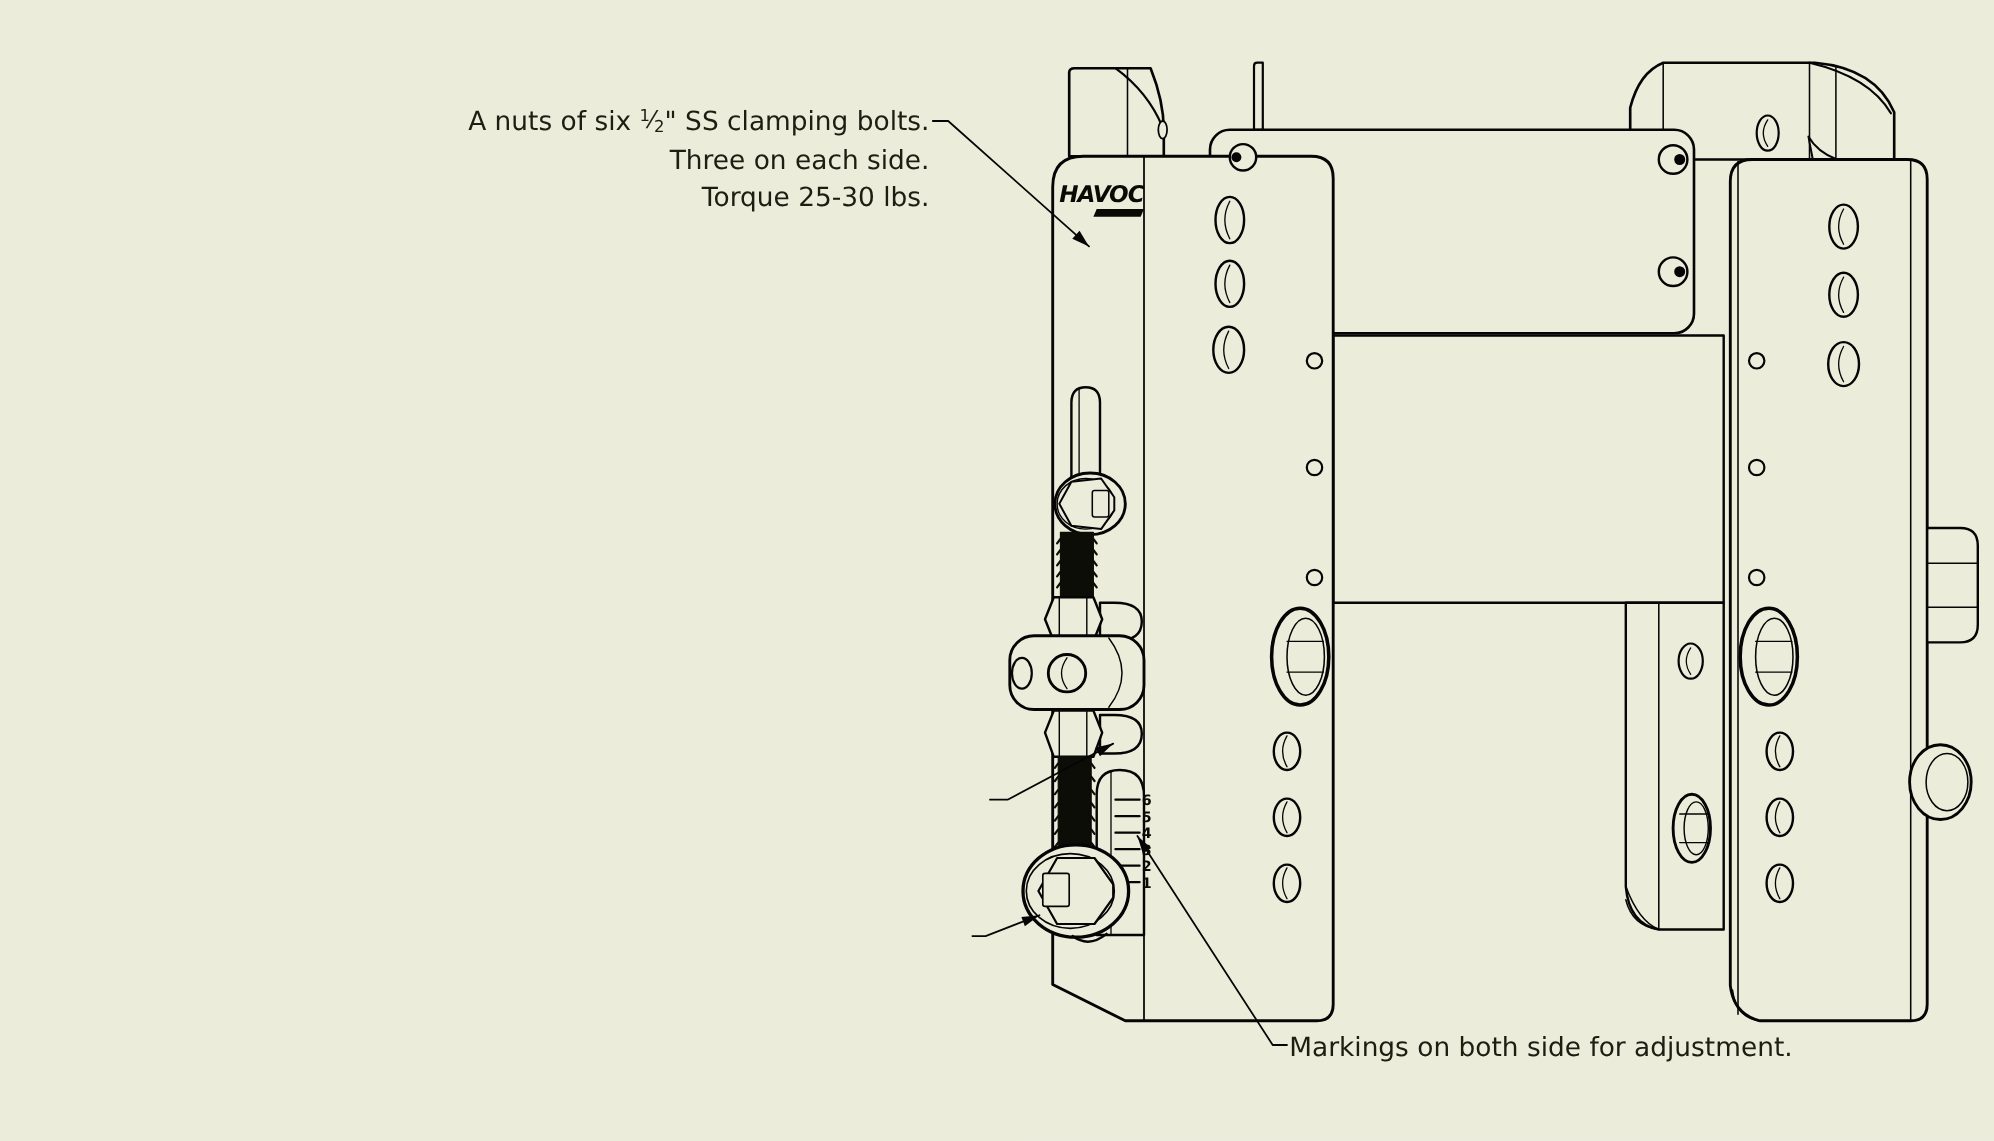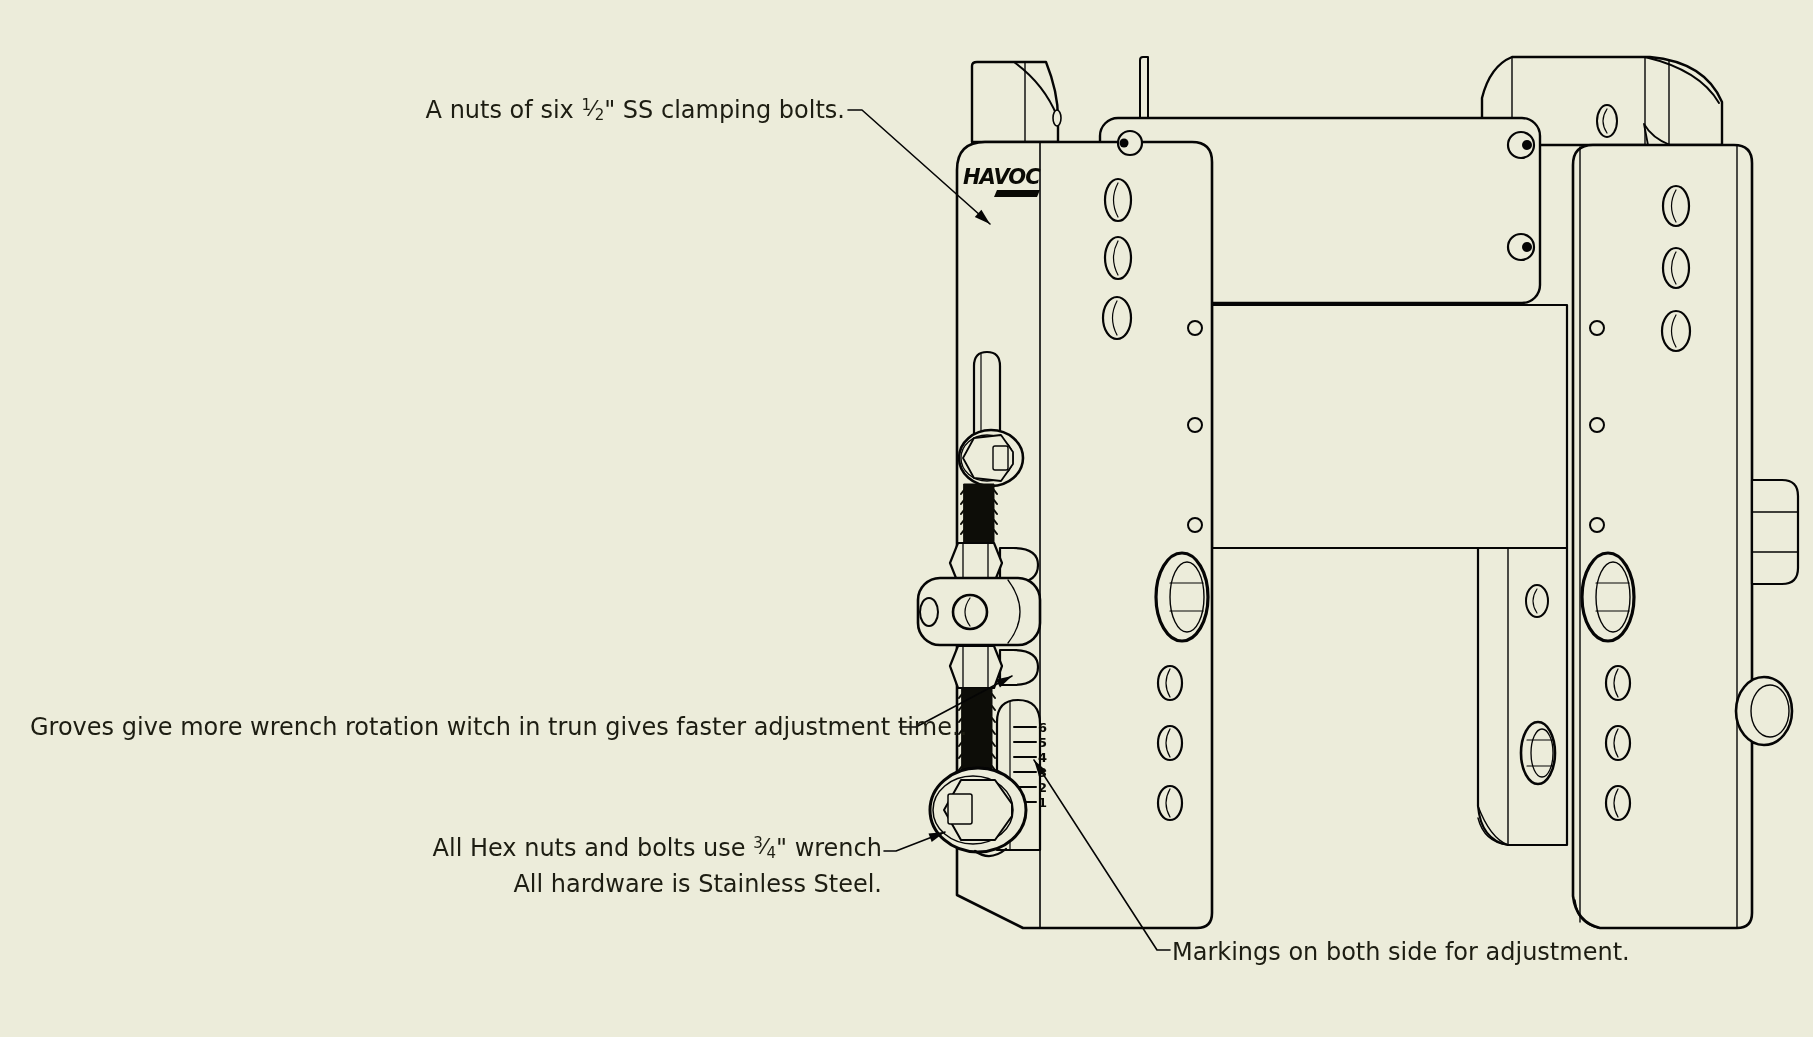--- a/index.html
+++ b/index.html
@@ -253,28 +253,23 @@
     <text x="1038" y="792" class="tick-num">2</text>
     <text x="1038" y="777" class="tick-num">3</text>
     <text x="1038" y="762" class="tick-num">4</text>
     <text x="1038" y="747" class="tick-num">5</text>
     <text x="1038" y="732" class="tick-num">6</text>
   </g>
 </svg>
 
 <div class="ann right" style="right:968px;top:94px;">
   <div><span>A nuts of six </span><span class="frac"><span class="fn">1</span><span class="fs">⁄</span><span class="fd">2</span></span><span>" SS clamping bolts.</span></div>
+  <div>Three on each side.</div>
+  <div>Torque 25-30 lbs.</div>
 </div>
 
-<div class="ann" style="left:30px;top:711px;">
-  <div>Groves give more wrench rotation witch in trun gives faster adjustment time..</div>
-</div>
-
-<div class="ann right" style="right:931px;top:832px;">
-  <div><span>All Hex nuts and bolts use </span><span class="frac"><span class="fn">3</span><span class="fs">⁄</span><span class="fd">4</span></span><span>" wrench</span></div>
-  <div>All hardware is Stainless Steel.</div>
-</div>
+
 
 <div class="ann" style="left:1172px;top:936px;">
   <div>Markings on both side for adjustment.</div>
 </div>
 
 </div>
 
 </body></html>

